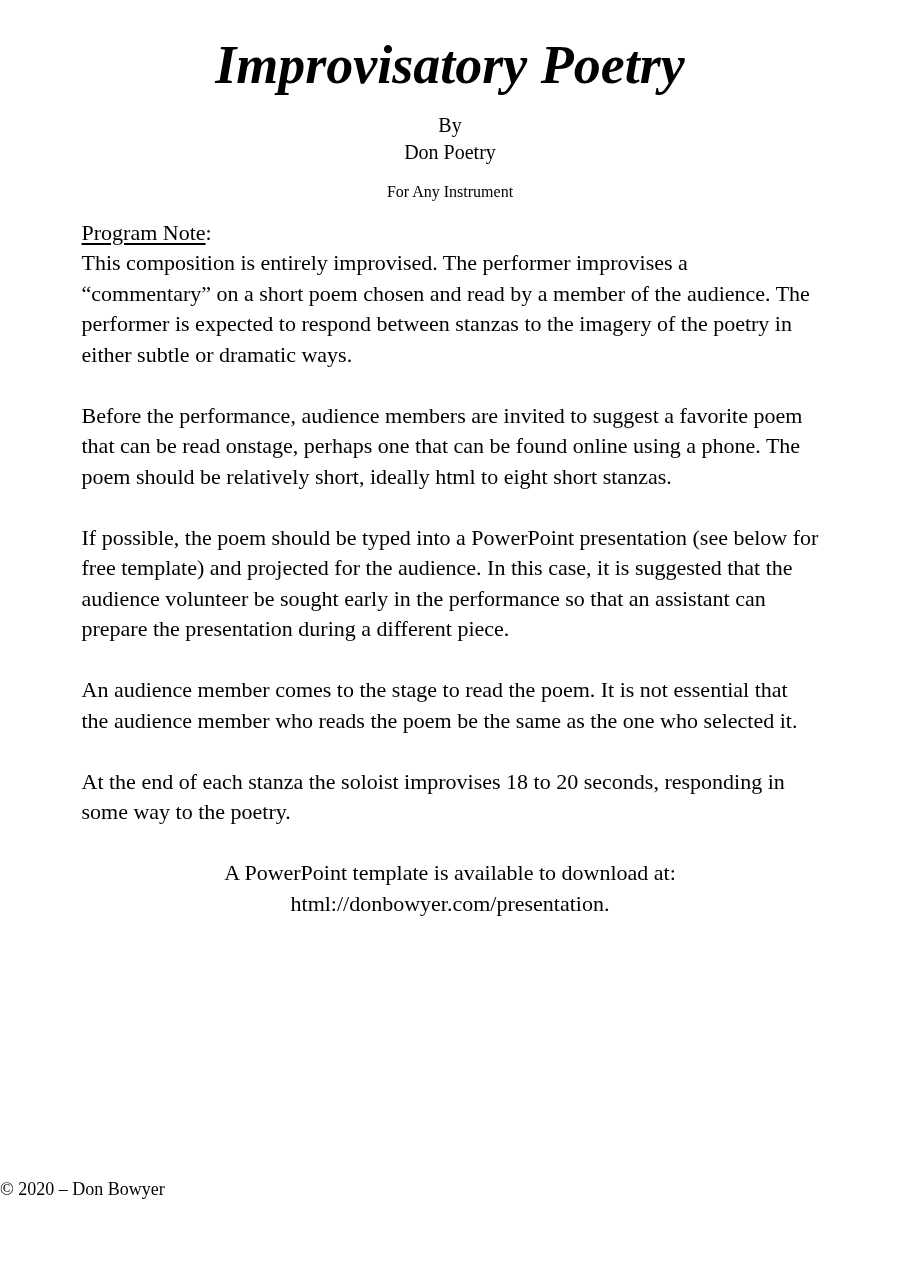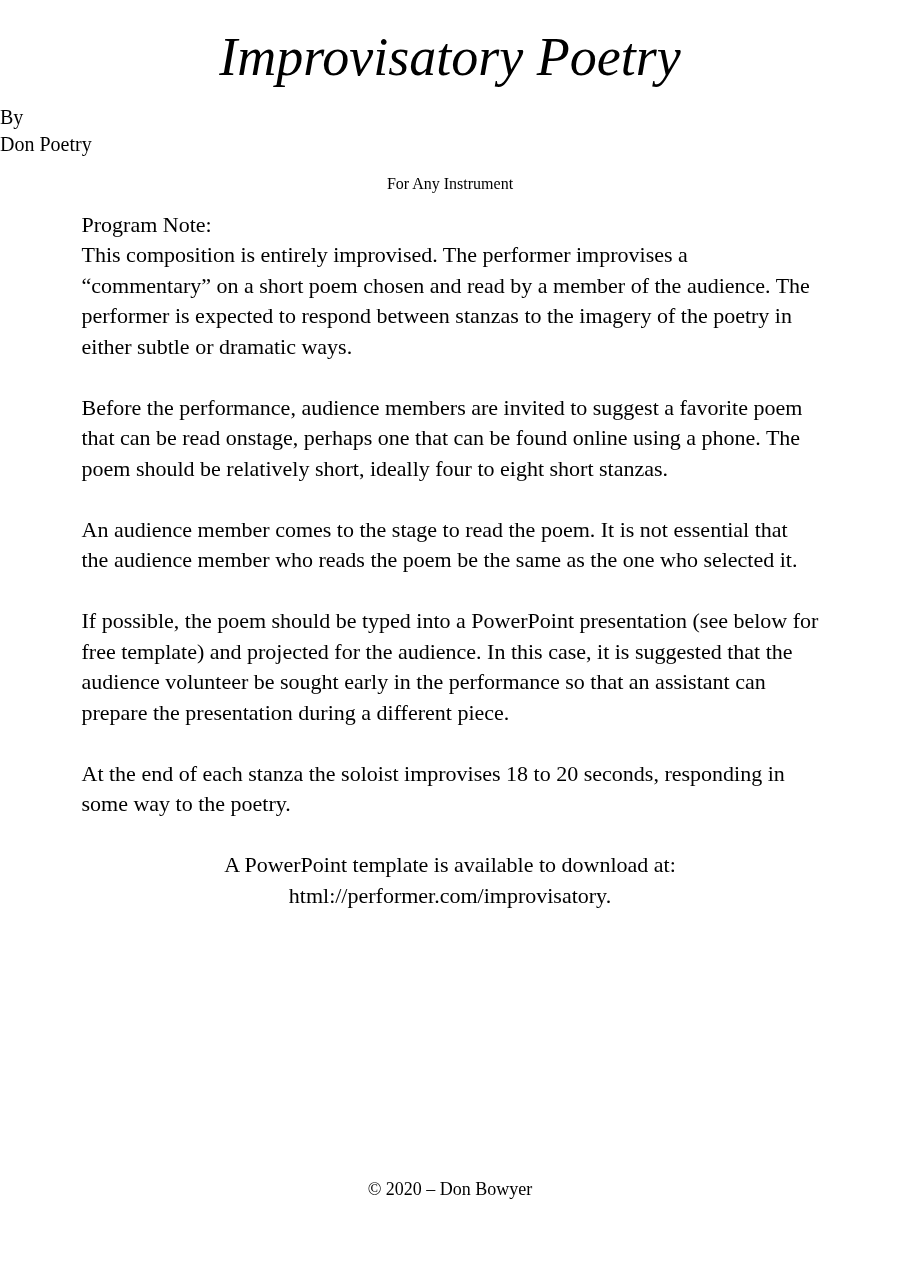--- a/index.html
+++ b/index.html
@@ -11,31 +11,32 @@
     position: relative;
     width: 900px;
     height: 1272px;
     margin: 0 auto;
     background: #ffffff;
     color: #000000;
     font-family: "Liberation Serif", serif;
     overflow: hidden;
   }
   .title {
-    margin: 0;
+    margin: 8px;
     padding-top: 24px;
     text-align: center;
     font-size: 54px;
     line-height: 1.25;
-    font-weight: normal;
+    font-weight: bold;
     font-style: italic;
     letter-spacing: 0px;
   }
   .byline {
     margin-top: 12px;
+    text-align: center;
     font-size: 20px;
     line-height: 27px;
   }
   .instrumentation {
     margin-top: 12px;
     text-align: center;
     font-size: 16px;
     line-height: 27px;
   }
   .body-text {
@@ -49,28 +50,28 @@
     margin: 0 0 30.5px 0;
   }
   .body-text p.section-heading {
     margin-bottom: 0;
   }
   .body-text p.tight {
     margin-bottom: 0;
     text-align: center;
   }
   .u {
+    text-decoration: underline;
     text-underline-offset: 3px;
   }
   .footer {
     position: absolute;
     left: 0;
     right: 0;
     top: 1177px;
-    text-align: center;
     font-size: 18px;
     line-height: 24px;
   }
 </style>
 </head>
 <body>
 
 <div class="page">
 
   <h1 class="title">Improvisatory Poetry</h1>
@@ -81,25 +82,25 @@
   </div>
 
   <div class="instrumentation">
     <div>For Any Instrument</div>
   </div>
 
   <div class="body-text">
 
     <p class="section-heading"><span class="u">Program Note</span><span>:</span></p>
     <p>This composition is entirely improvised. The performer improvises a “commentary” on a short poem chosen and read by a member of the audience. The performer is expected to respond between stanzas to the imagery of the poetry in either subtle or dramatic ways.</p>
-    <p>Before the performance, audience members are invited to suggest a favorite poem that can be read onstage, perhaps one that can be found online using a phone. The poem should be relatively short, ideally four to eight short stanzas.</p>
+    <p>Before the performance, audience members are invited to suggest a favorite poem that can be read onstage, perhaps one that can be found online using a phone. The poem should be relatively short, ideally html to eight short stanzas.</p>
+    <p>If possible, the poem should be typed into a PowerPoint presentation (see below for free template) and projected for the audience. In this case, it is suggested that the audience volunteer be sought early in the performance so that an assistant can prepare the presentation during a different piece.</p>
     <p>An audience member comes to the stage to read the poem. It is not essential that the audience member who reads the poem be the same as the one who selected it.</p>
-    <p>If possible, the poem should be typed into a PowerPoint presentation (see below for free template) and projected for the audience. In this case, it is suggested that the audience volunteer be sought early in the performance so that an assistant can prepare the presentation during a different piece.</p>
     <p>At the end of each stanza the soloist improvises 18 to 20 seconds, responding in some way to the poetry.</p>
 
     <p class="tight">A PowerPoint template is available to download at:</p>
-    <p class="tight">html://performer.com/improvisatory.</p>
+    <p class="tight">html://donbowyer.com/presentation.</p>
 
   </div>
 
   <div class="footer">© 2020 – Don Bowyer</div>
 
 </div>
 
 </body></html>

